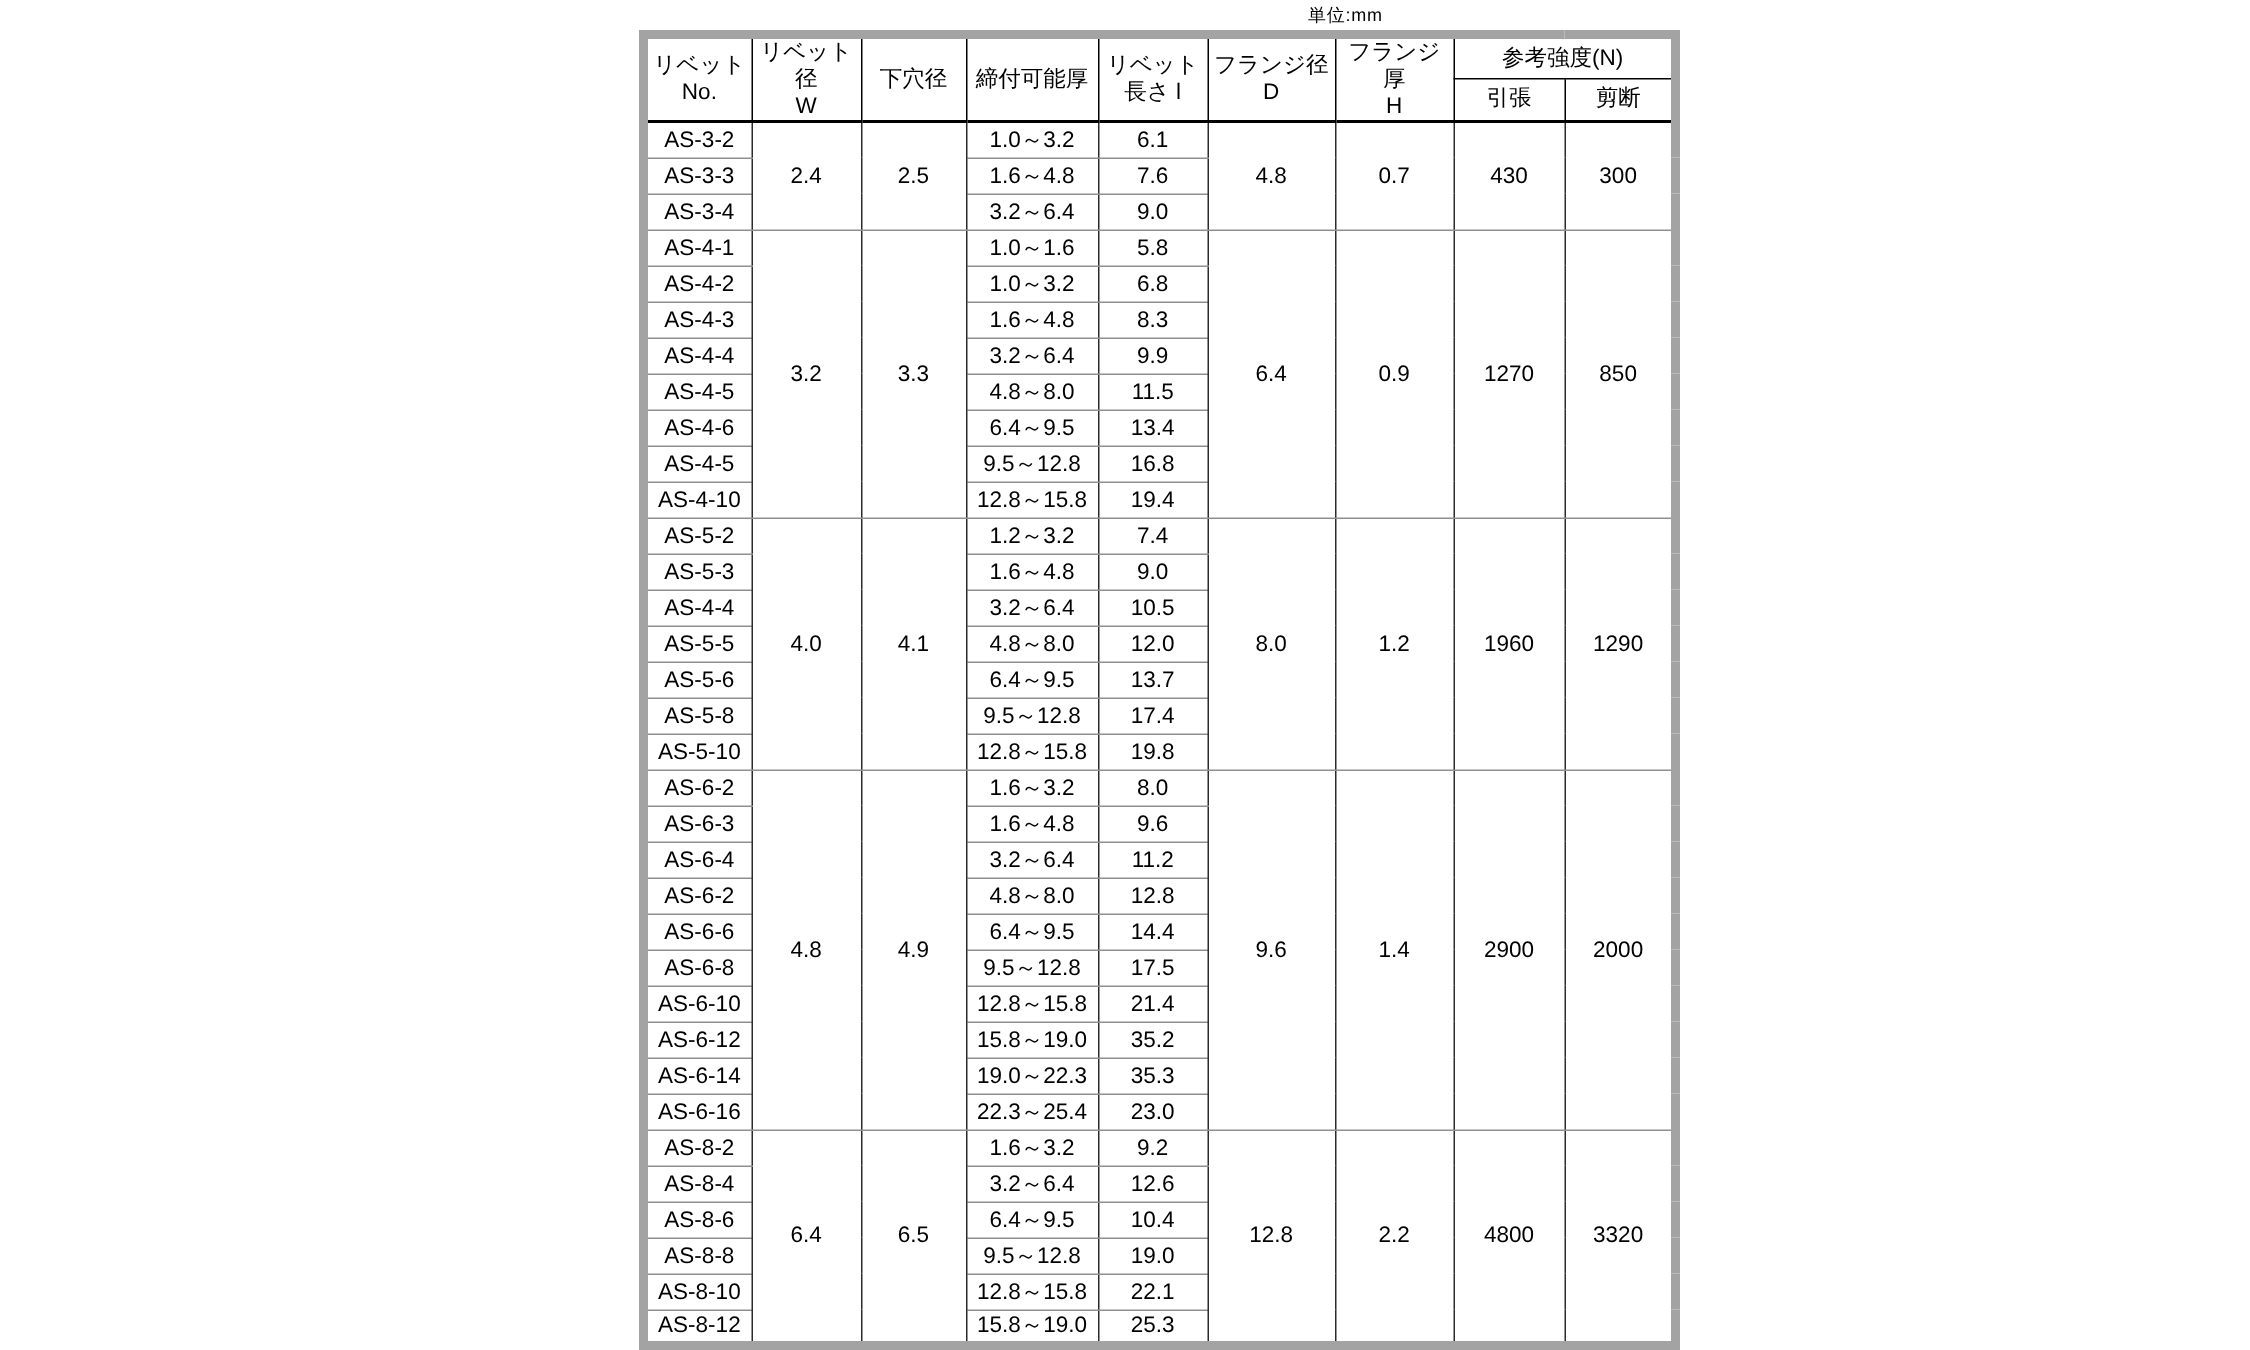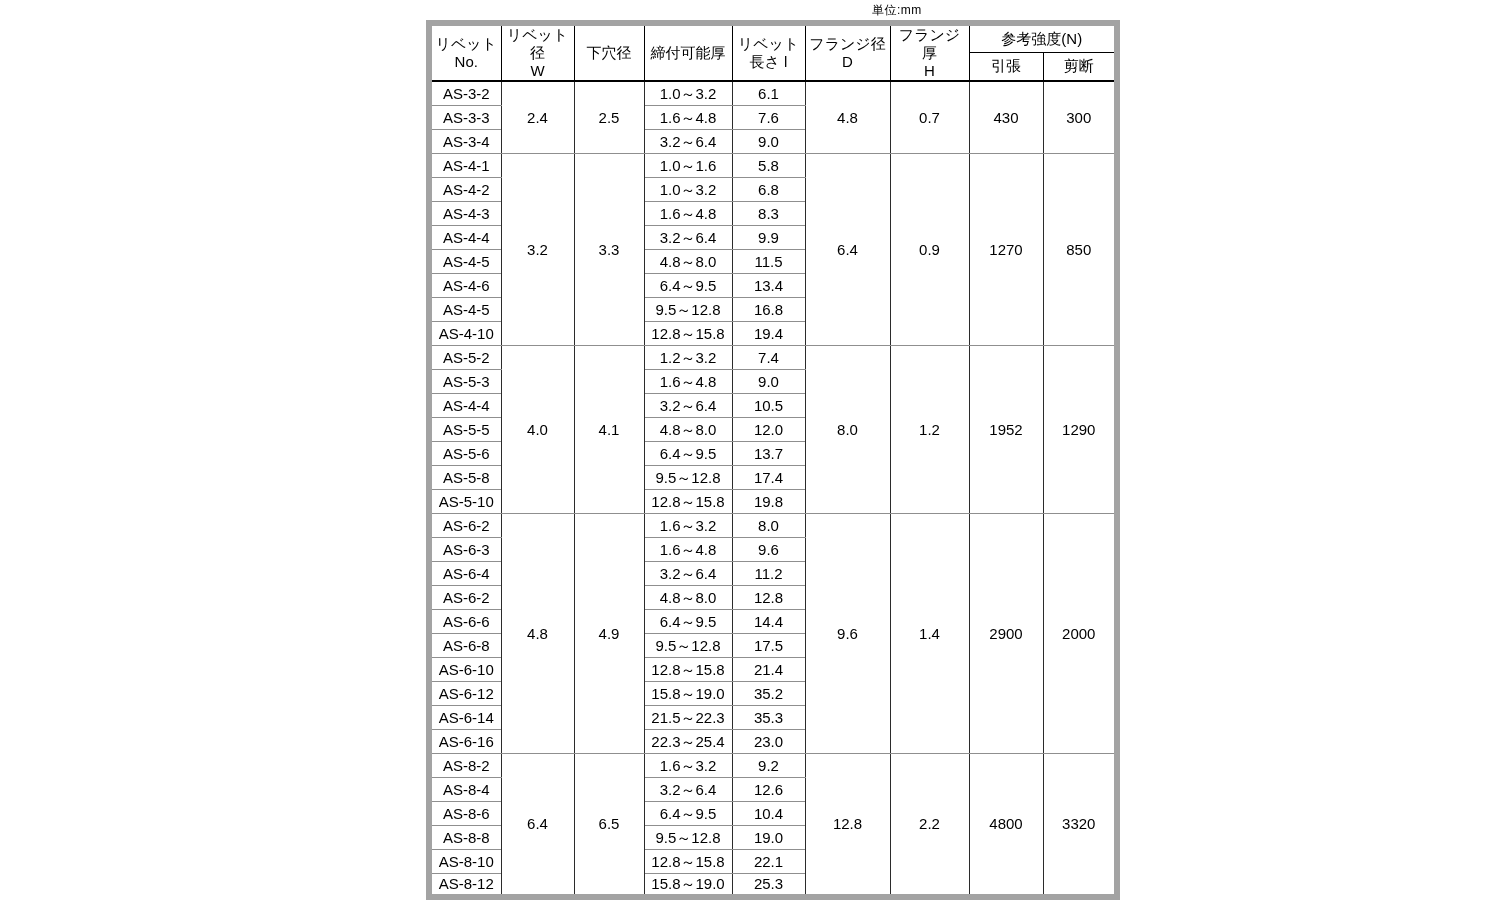--- a/index.html
+++ b/index.html
@@ -185,21 +185,21 @@
           <td>19.4</td>
         </tr>
         <tr>
           <td>AS-5-2</td>
           <td rowspan="7">4.0</td>
           <td rowspan="7">4.1</td>
           <td>1.2～3.2</td>
           <td>7.4</td>
           <td rowspan="7">8.0</td>
           <td rowspan="7">1.2</td>
-          <td rowspan="7">1952</td>
+          <td rowspan="7">1960</td>
           <td rowspan="7">1290</td>
         </tr>
         <tr>
           <td>AS-5-3</td>
           <td>1.6～4.8</td>
           <td>9.0</td>
         </tr>
         <tr>
           <td>AS-4-4</td>
           <td>3.2～6.4</td>
@@ -266,21 +266,21 @@
           <td>12.8～15.8</td>
           <td>21.4</td>
         </tr>
         <tr>
           <td>AS-6-12</td>
           <td>15.8～19.0</td>
           <td>35.2</td>
         </tr>
         <tr>
           <td>AS-6-14</td>
-          <td>21.5～22.3</td>
+          <td>19.0～22.3</td>
           <td>35.3</td>
         </tr>
         <tr>
           <td>AS-6-16</td>
           <td>22.3～25.4</td>
           <td>23.0</td>
         </tr>
         <tr>
           <td>AS-8-2</td>
           <td rowspan="6">6.4</td>

